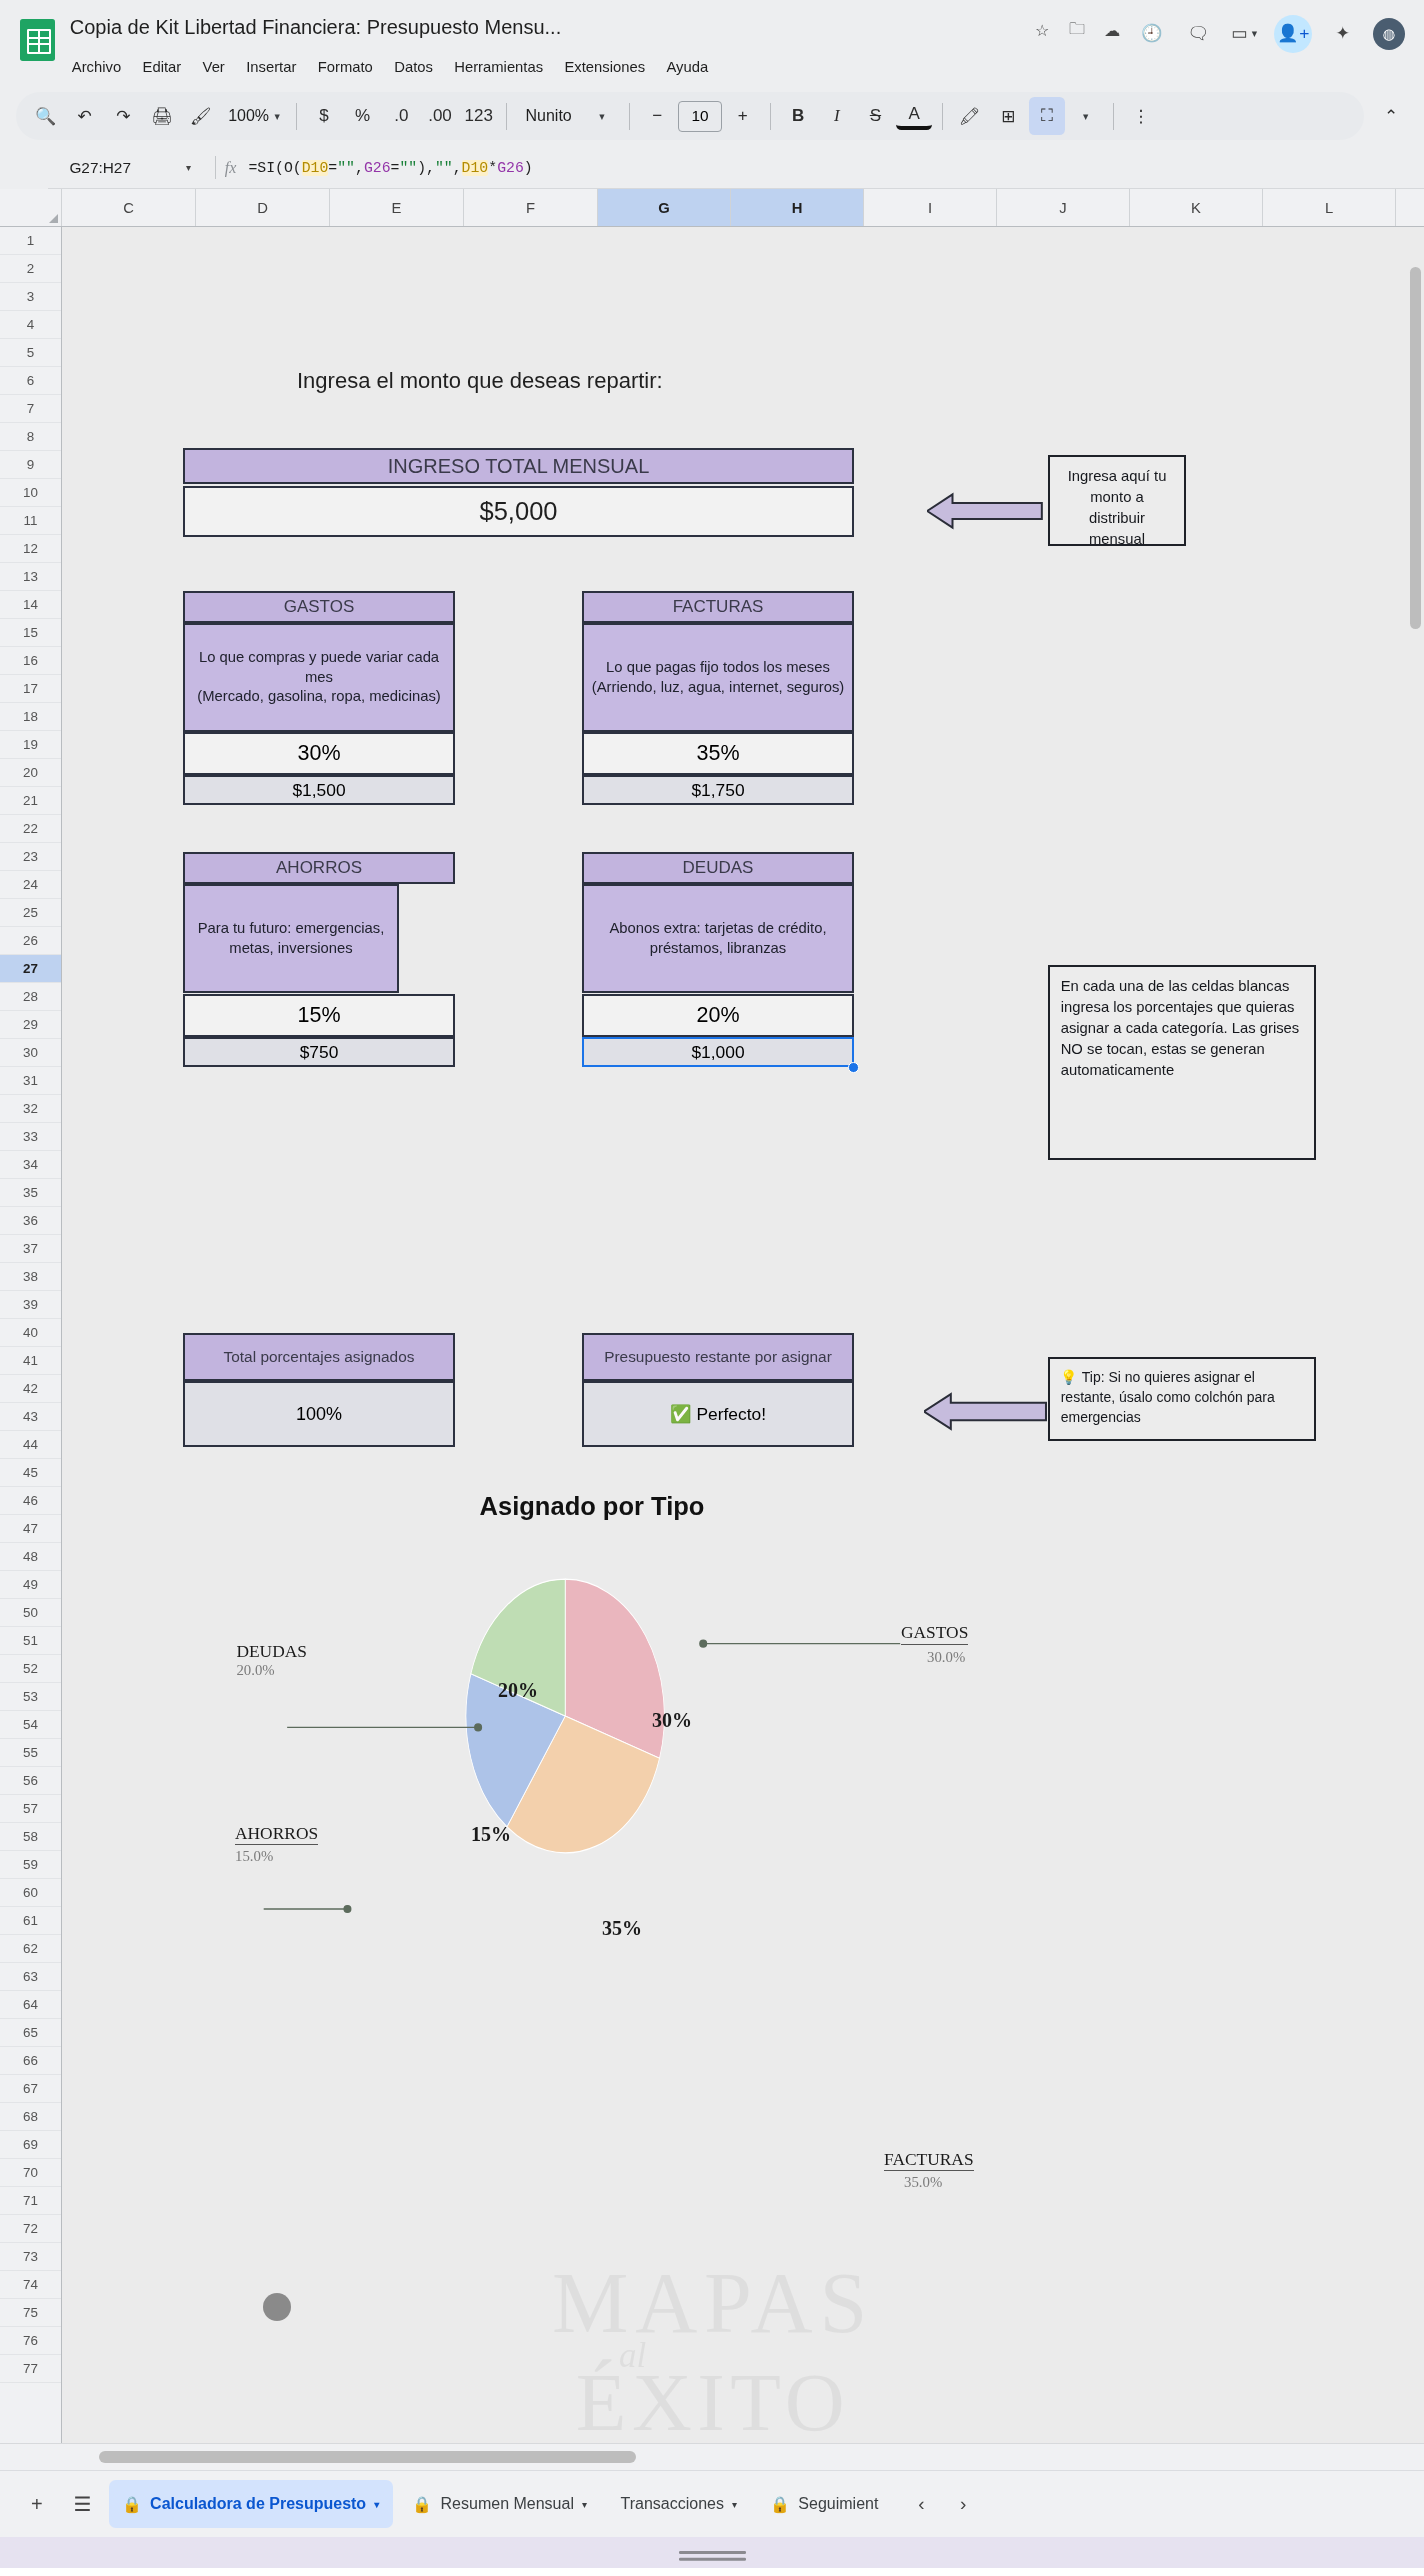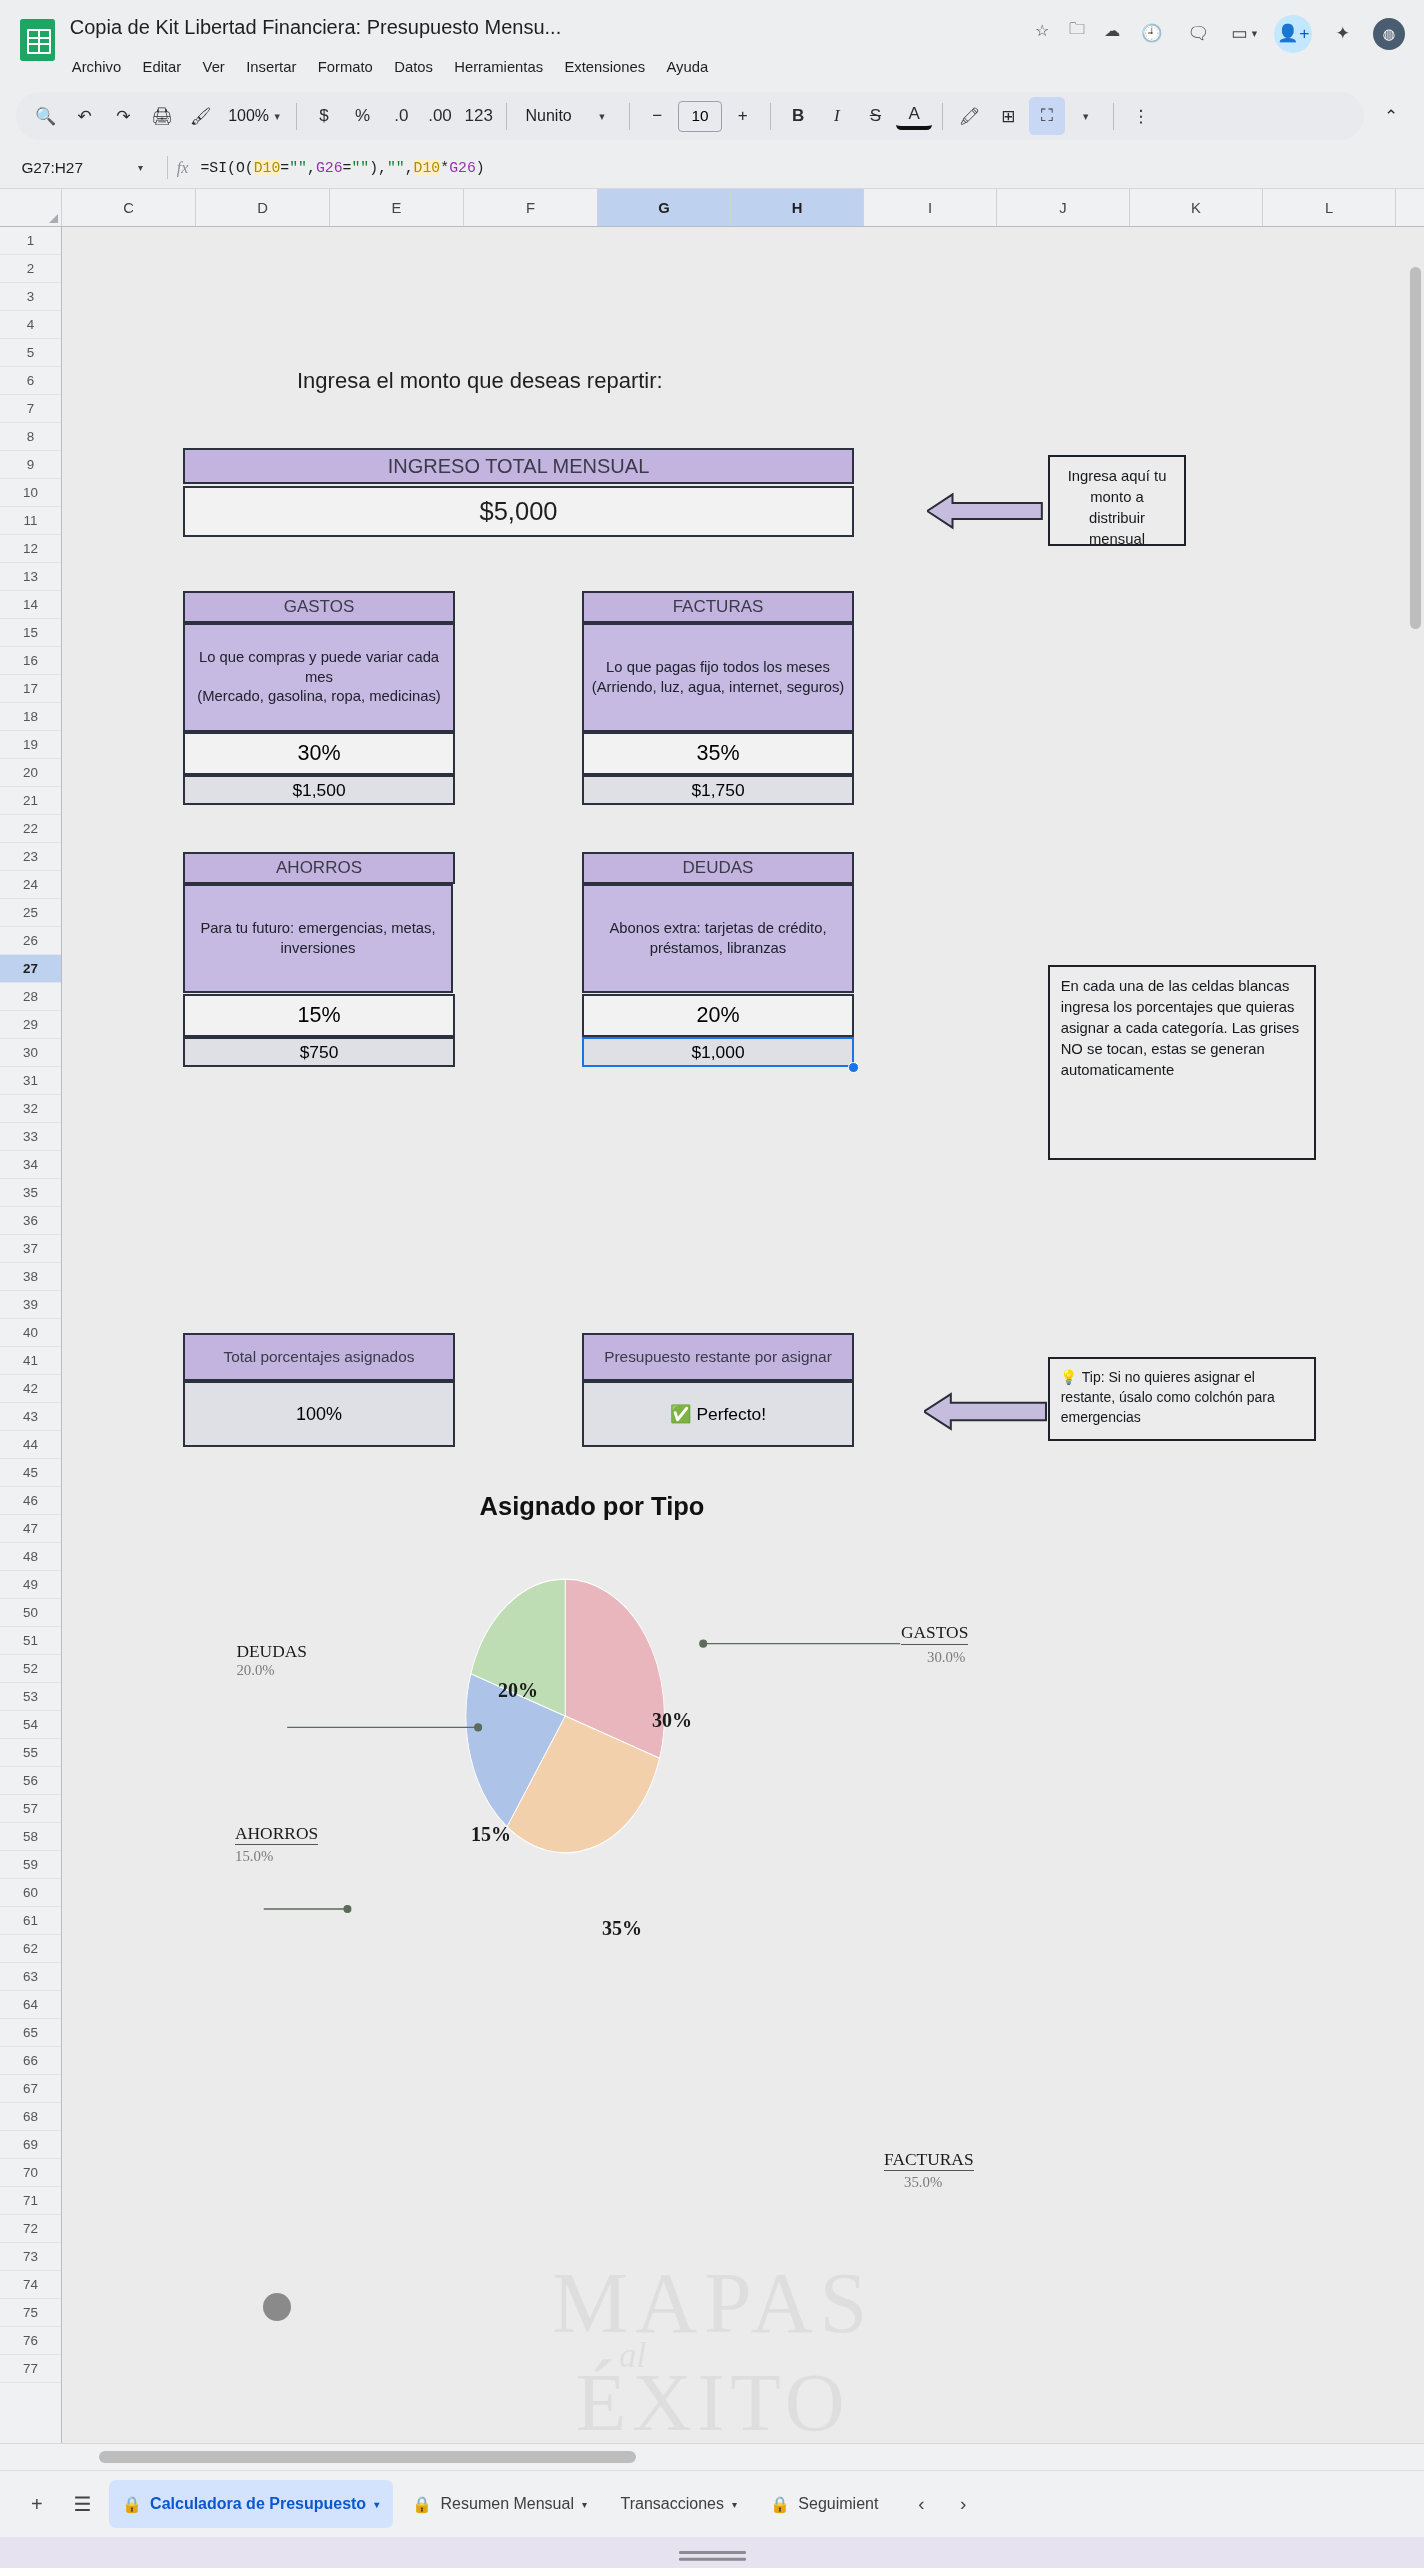--- a/index.html
+++ b/index.html
@@ -33,21 +33,21 @@
   .tbi { min-width:36px; height:38px; border-radius:5.4px; display:flex; align-items:center; justify-content:center;
          font-size:17px; color:#2c2c2c; cursor:default; }
   .tbi.sel { background:#c8d7f3; }
   .tdiv { width:0.7px; height:27px; background:#b9bcc0; margin:0 6.7px; }
   .zoomctl { display:flex; align-items:center; gap:5.4px; padding:0 6.7px; font-size:16px; color:#1f1f1f;}
   .fontbox { font-size:16px; padding:0 9.4px; color:#1f1f1f; }
   .sizebox { width:44px; height:31px; border:0.7px solid #9aa0a6; border-radius:4px; display:flex; align-items:center; justify-content:center; font-size:15.4px; background:#e8eaed;}
   .caret { font-size:10.7px; color:#3c4043; }
 
   
-  .fbar { height:42px; background:#edeef0; display:flex; align-items:center; padding:0 9.4px; border-bottom:0.7px solid #d6d8db;}
+  .fbar { height:42px; background:#edeef0; display:flex; align-items:center; padding:0 9.4px; border-bottom:0.7px solid #d6d8db;margin-left:48px;}
   .namebox { width:114px; font-size:15.4px; color:#1f1f1f; padding-left:12px; }
   .nb-caret { width:34px; text-align:center; font-size:10px; color:#444; }
   .vline { width:0.7px; height:23px; background:#c3c6c9; margin:0 9.4px; }
   .fx { font-size:16px; font-style:italic; color:#8b8f94; margin-right:12px; font-family:"Liberation Serif",serif;}
   .formula { font-family:"Liberation Mono", monospace; font-size:14.8px; color:#1f1f1f; white-space:nowrap;}
   .ref-d10 { background:#fdf0c8; color:#b38b00; border-radius:2px; }
   .ref-g26 { color:#9334a8; }
   .str { color:#188038; }
 
   
@@ -336,21 +336,21 @@
       <div class="boxedge" style="position:absolute;left:520px;top:505px;width:272px;height:43px;">
         <div class="whitecell" style="width:100%;height:100%;font-size:21.5px;">35%</div>
       </div>
       <div class="boxedge" style="position:absolute;left:520px;top:548px;width:272px;height:30px;">
         <div class="greycell" style="width:100%;height:100%;font-size:17.4px;">$1,750</div>
       </div>
 
       <div class="boxedge" style="position:absolute;left:121px;top:625px;width:272px;height:32px;">
         <div class="hdrband" style="width:100%;height:100%;font-size:17px;">AHORROS</div>
       </div>
-      <div class="boxedge" style="position:absolute;left:121px;top:657px;width:270px;height:109px;">
+      <div class="boxedge" style="position:absolute;left:121px;top:657px;width:216px;height:109px;">
         <div class="descband" style="width:100%;height:100%;font-size:14.8px;padding:0 6.7px;">Para tu futuro: emergencias, metas, inversiones</div>
       </div>
       <div class="boxedge" style="position:absolute;left:121px;top:767px;width:272px;height:43px;">
         <div class="whitecell" style="width:100%;height:100%;font-size:21.5px;">15%</div>
       </div>
       <div class="boxedge" style="position:absolute;left:121px;top:810px;width:272px;height:30px;">
         <div class="greycell" style="width:100%;height:100%;font-size:17.4px;">$750</div>
       </div>
 
       <div class="boxedge" style="position:absolute;left:520px;top:625px;width:272px;height:32px;">

